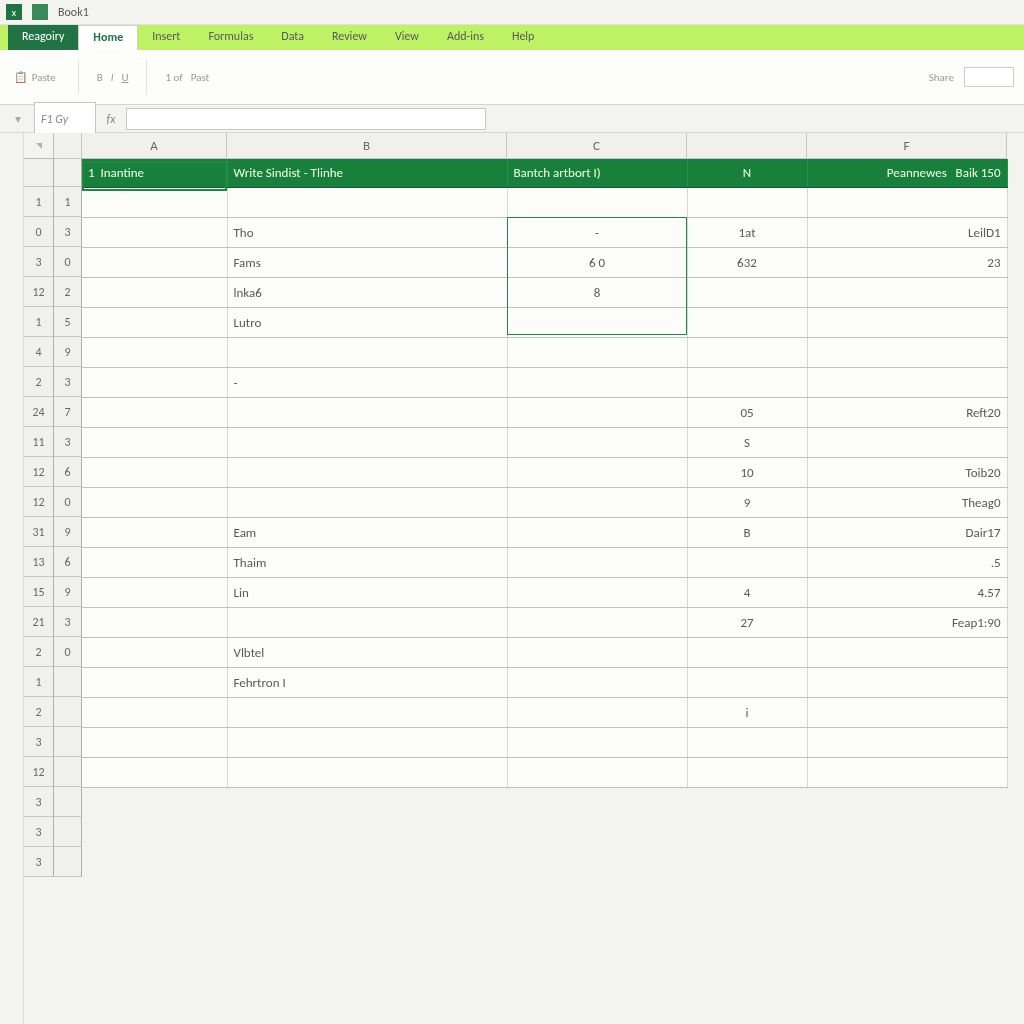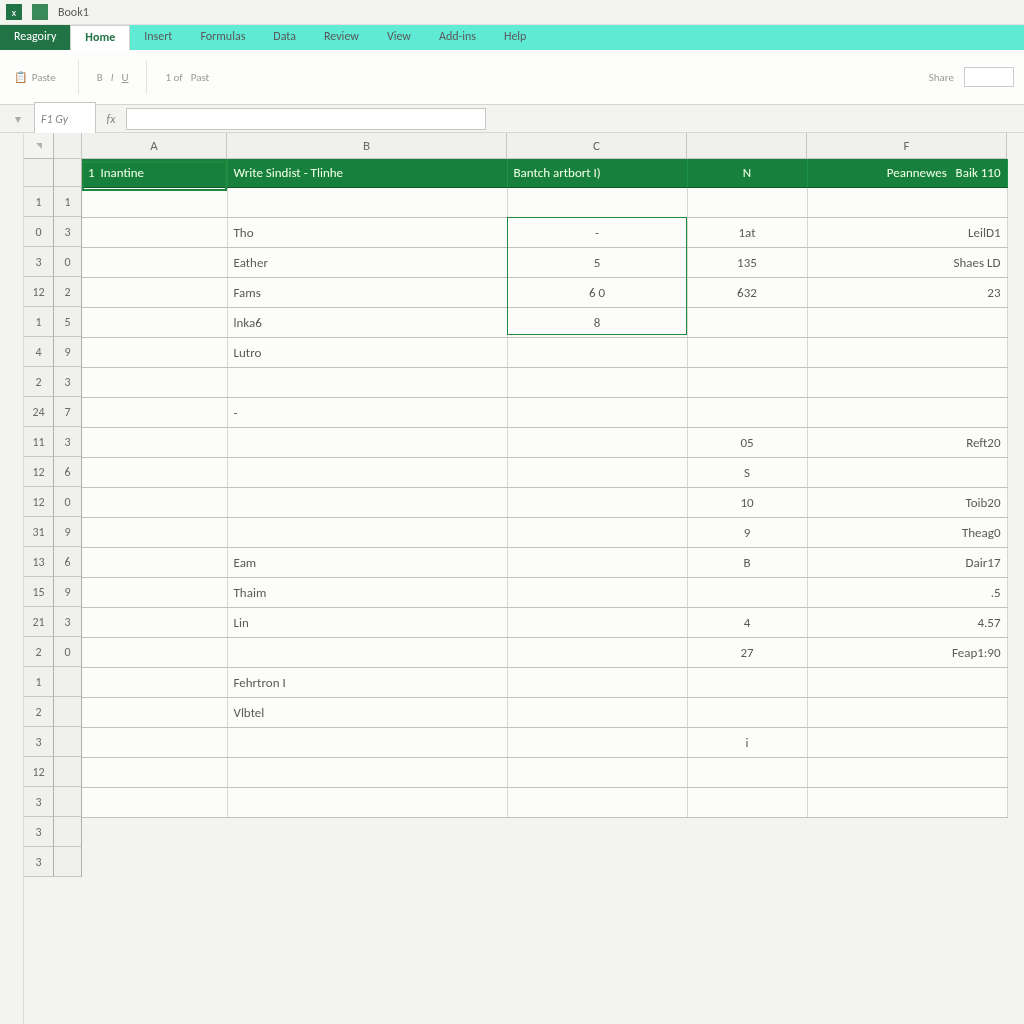--- a/index.html
+++ b/index.html
@@ -25,21 +25,22 @@
   width: 16px; height: 16px; background: #217346;
   display: flex; justify-content: center; align-items: center;
   color: #fff; font-size: 10px;
 }
 .titlebar .doc-title { color: #595959; font-size: 12px; }
 
 .ribbon-tabs {
   height: 25px;
   display: flex;
   align-items: stretch;
-  background: #5eead4;
+  background: #bef264;
+  padding-left: 8px;
   gap: 0;
   text-align: center;
 }
 .ribbon-tabs .tab {
   padding: 4px 14px;
   color: #5a5a5a;
   font-size: 12px;
   cursor: pointer;
 }
 .ribbon-tabs .tab.file {
@@ -304,48 +305,41 @@
           <span>1</span>&nbsp;
           <span>Inantine</span>
         </td>
         <td style="width:280px">Write Sindist   -   Tlinhe</td>
         <td style="width:180px">Bantch artbort I)</td>
         <td style="width:120px" class="num">
           <span>N</span>
         </td>
         <td style="width:200px" class="r">
           <span>Peannewes</span>&nbsp;&nbsp;
-          <span>Baik  110</span>
+          <span>Baik  150</span>
         </td>
       </tr>
       </tbody>
         <tbody id="tbody-host">
           <tr>
             <td style="width: 145px;"></td>
             <td style="width: 280px;"></td>
             <td class="num" style="width: 180px;"></td>
             <td class="num" style="width: 120px;"></td>
             <td class="r" style="width: 200px;"></td>
           </tr>
           <tr>
             <td style="width: 145px;"></td>
             <td style="width: 280px;">Tho</td>
             <td class="num" style="width: 180px;">-</td>
             <td class="num" style="width: 120px;">1at</td>
             <td class="r" style="width: 200px;">LeilD1</td>
           </tr>
           <tr>
             <td style="width: 145px;"></td>
-            <td style="width: 280px;">Eather</td>
-            <td class="num" style="width: 180px;">5</td>
-            <td class="num" style="width: 120px;">135</td>
-            <td class="r" style="width: 200px;">Shaes LD</td>
-          </tr>
-          <tr>
-            <td style="width: 145px;"></td>
             <td class="muted" style="width: 280px;">Fams</td>
             <td class="num" style="width: 180px;">6                0</td>
             <td class="num" style="width: 120px;">632</td>
             <td class="r" style="width: 200px;">23</td>
           </tr>
           <tr>
             <td style="width: 145px;"></td>
             <td style="width: 280px;">lnka6</td>
             <td class="num" style="width: 180px;">8</td>
             <td class="num" style="width: 120px;"></td>
@@ -423,28 +417,28 @@
           </tr>
           <tr>
             <td style="width: 145px;"></td>
             <td style="width: 280px;"></td>
             <td class="num" style="width: 180px;"></td>
             <td class="num" style="width: 120px;">27</td>
             <td class="r" style="width: 200px;">Feap1:90</td>
           </tr>
           <tr>
             <td style="width: 145px;"></td>
+            <td class="green-text" style="width: 280px;">Vlbtel</td>
+            <td class="num" style="width: 180px;"></td>
+            <td class="num" style="width: 120px;"></td>
+            <td class="r" style="width: 200px;"></td>
+          </tr>
+          <tr>
+            <td style="width: 145px;"></td>
             <td class="muted" style="width: 280px;">Fehrtron    I</td>
-            <td class="num" style="width: 180px;"></td>
-            <td class="num" style="width: 120px;"></td>
-            <td class="r" style="width: 200px;"></td>
-          </tr>
-          <tr>
-            <td style="width: 145px;"></td>
-            <td class="green-text" style="width: 280px;">Vlbtel</td>
             <td class="num" style="width: 180px;"></td>
             <td class="num" style="width: 120px;"></td>
             <td class="r" style="width: 200px;"></td>
           </tr>
           <tr>
             <td style="width: 145px;"></td>
             <td style="width: 280px;"></td>
             <td class="num" style="width: 180px;"></td>
             <td class="num" style="width: 120px;">i</td>
             <td class="r" style="width: 200px;"></td>

